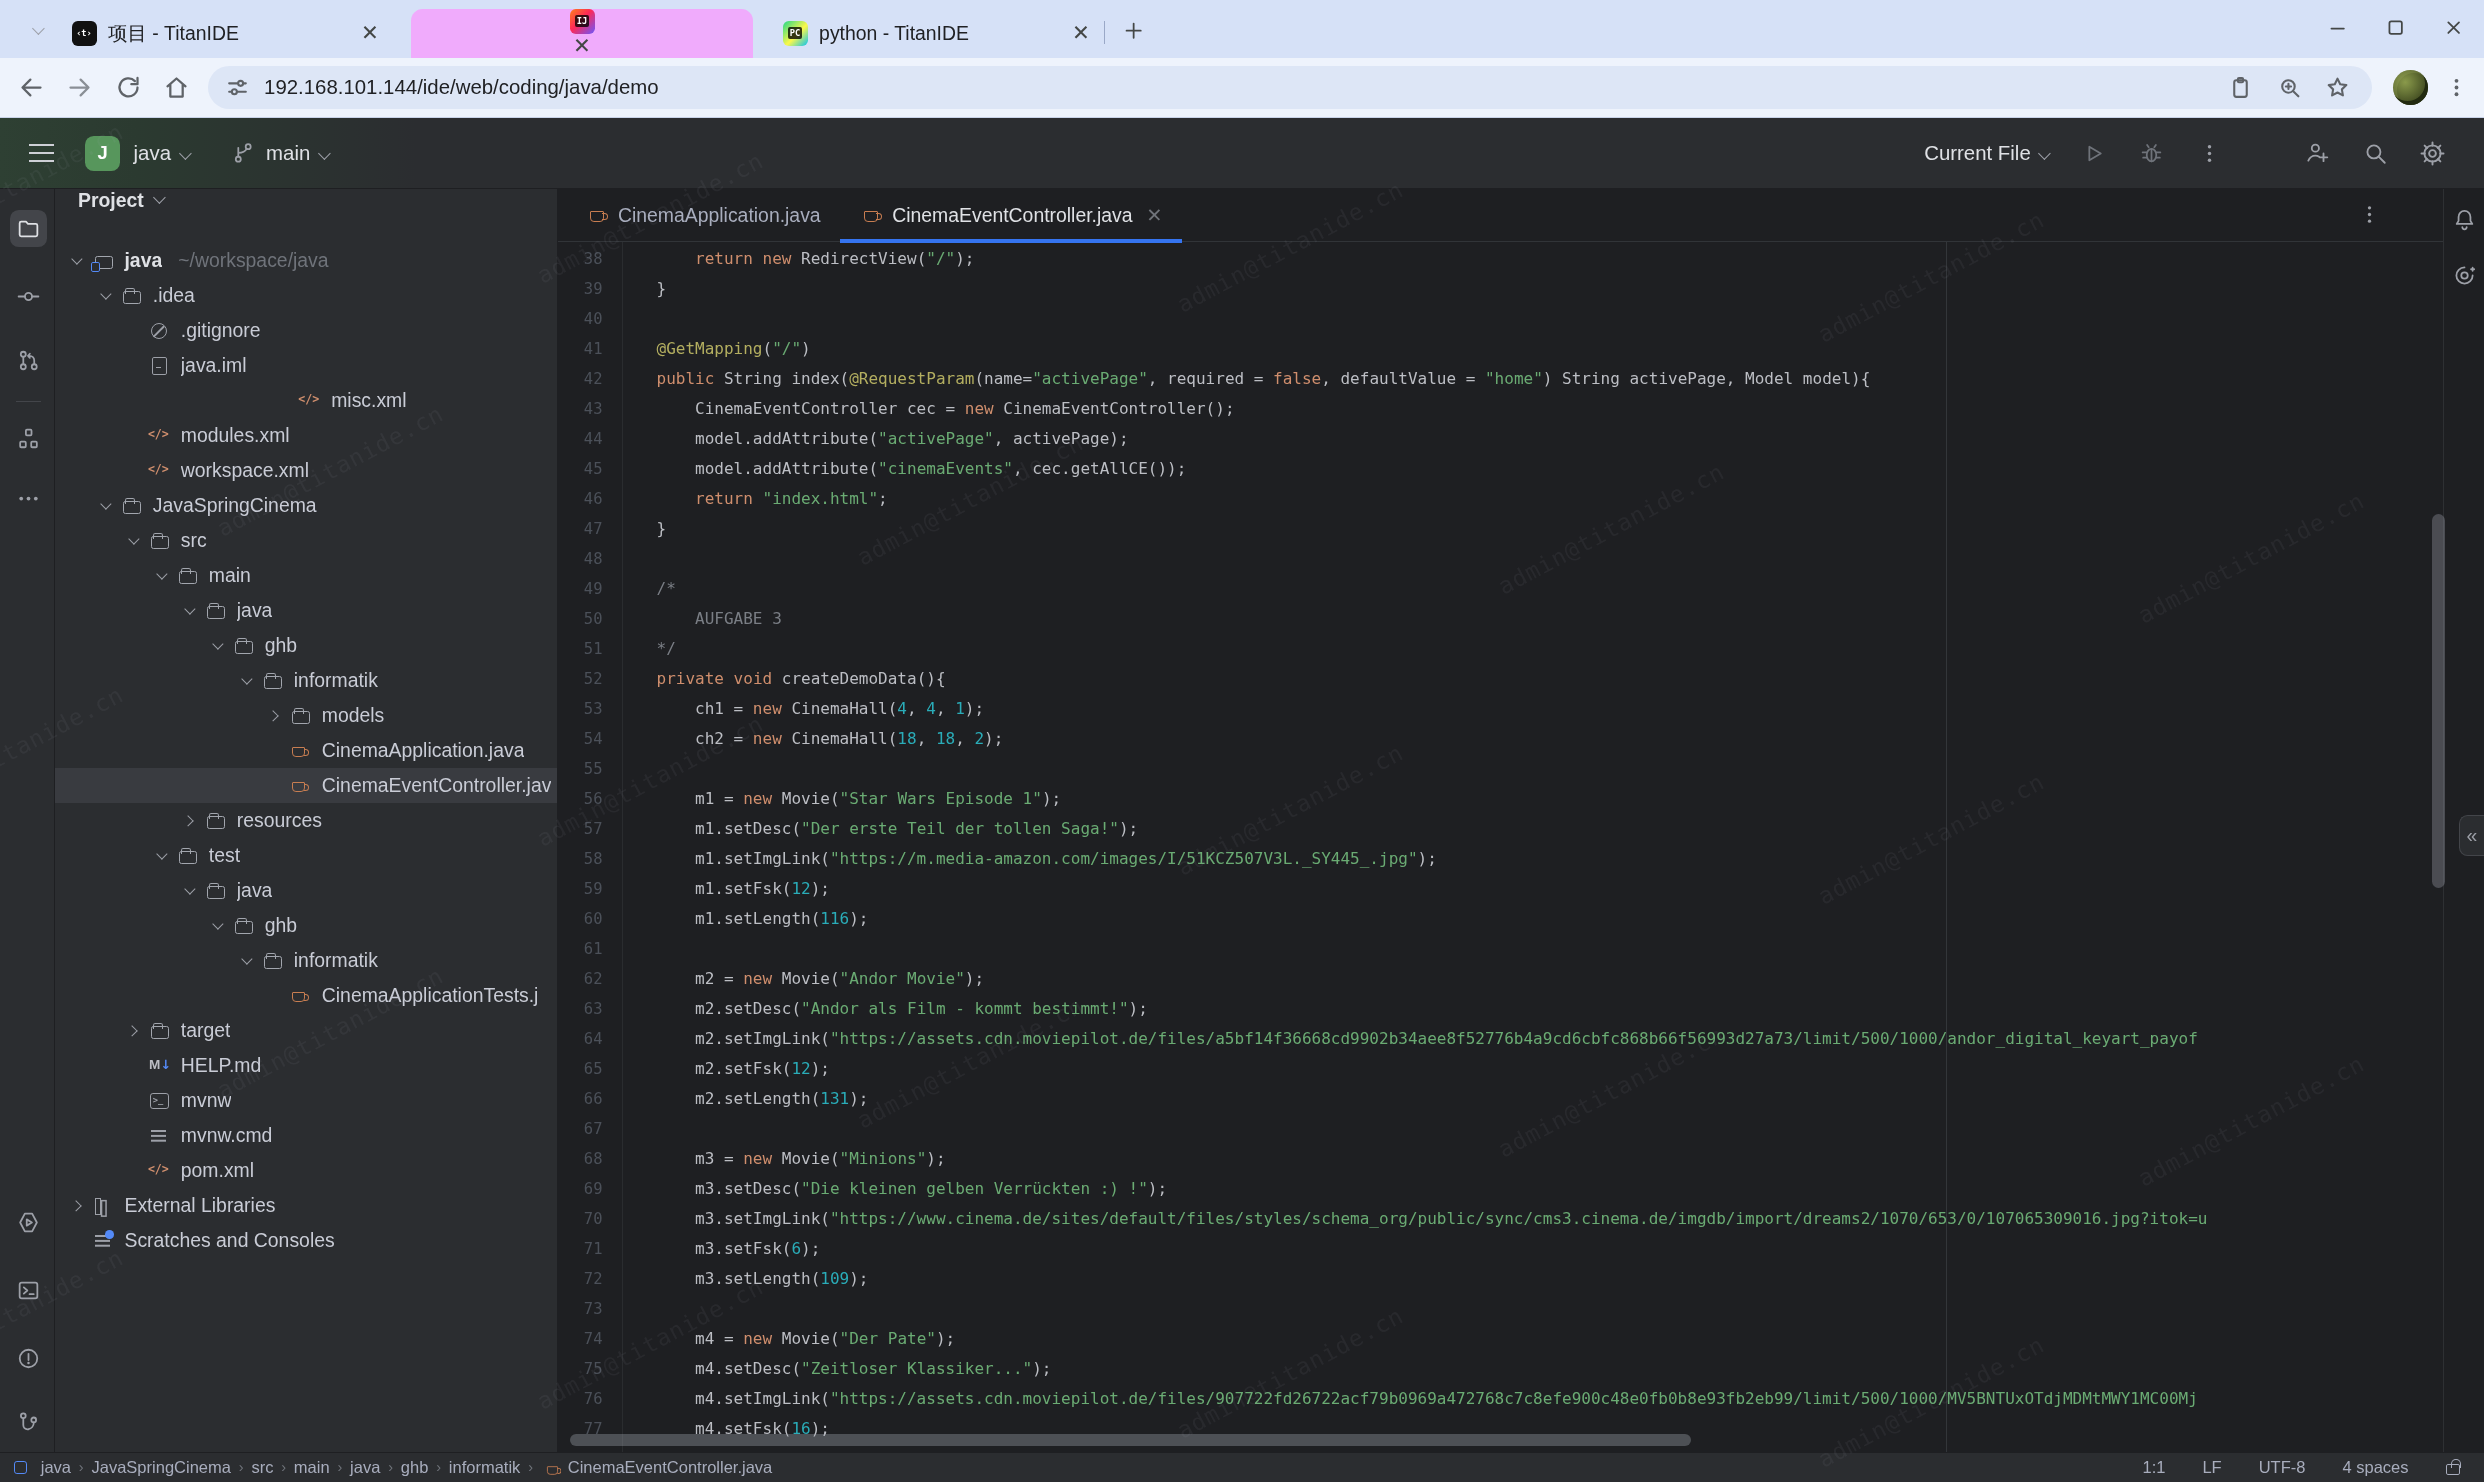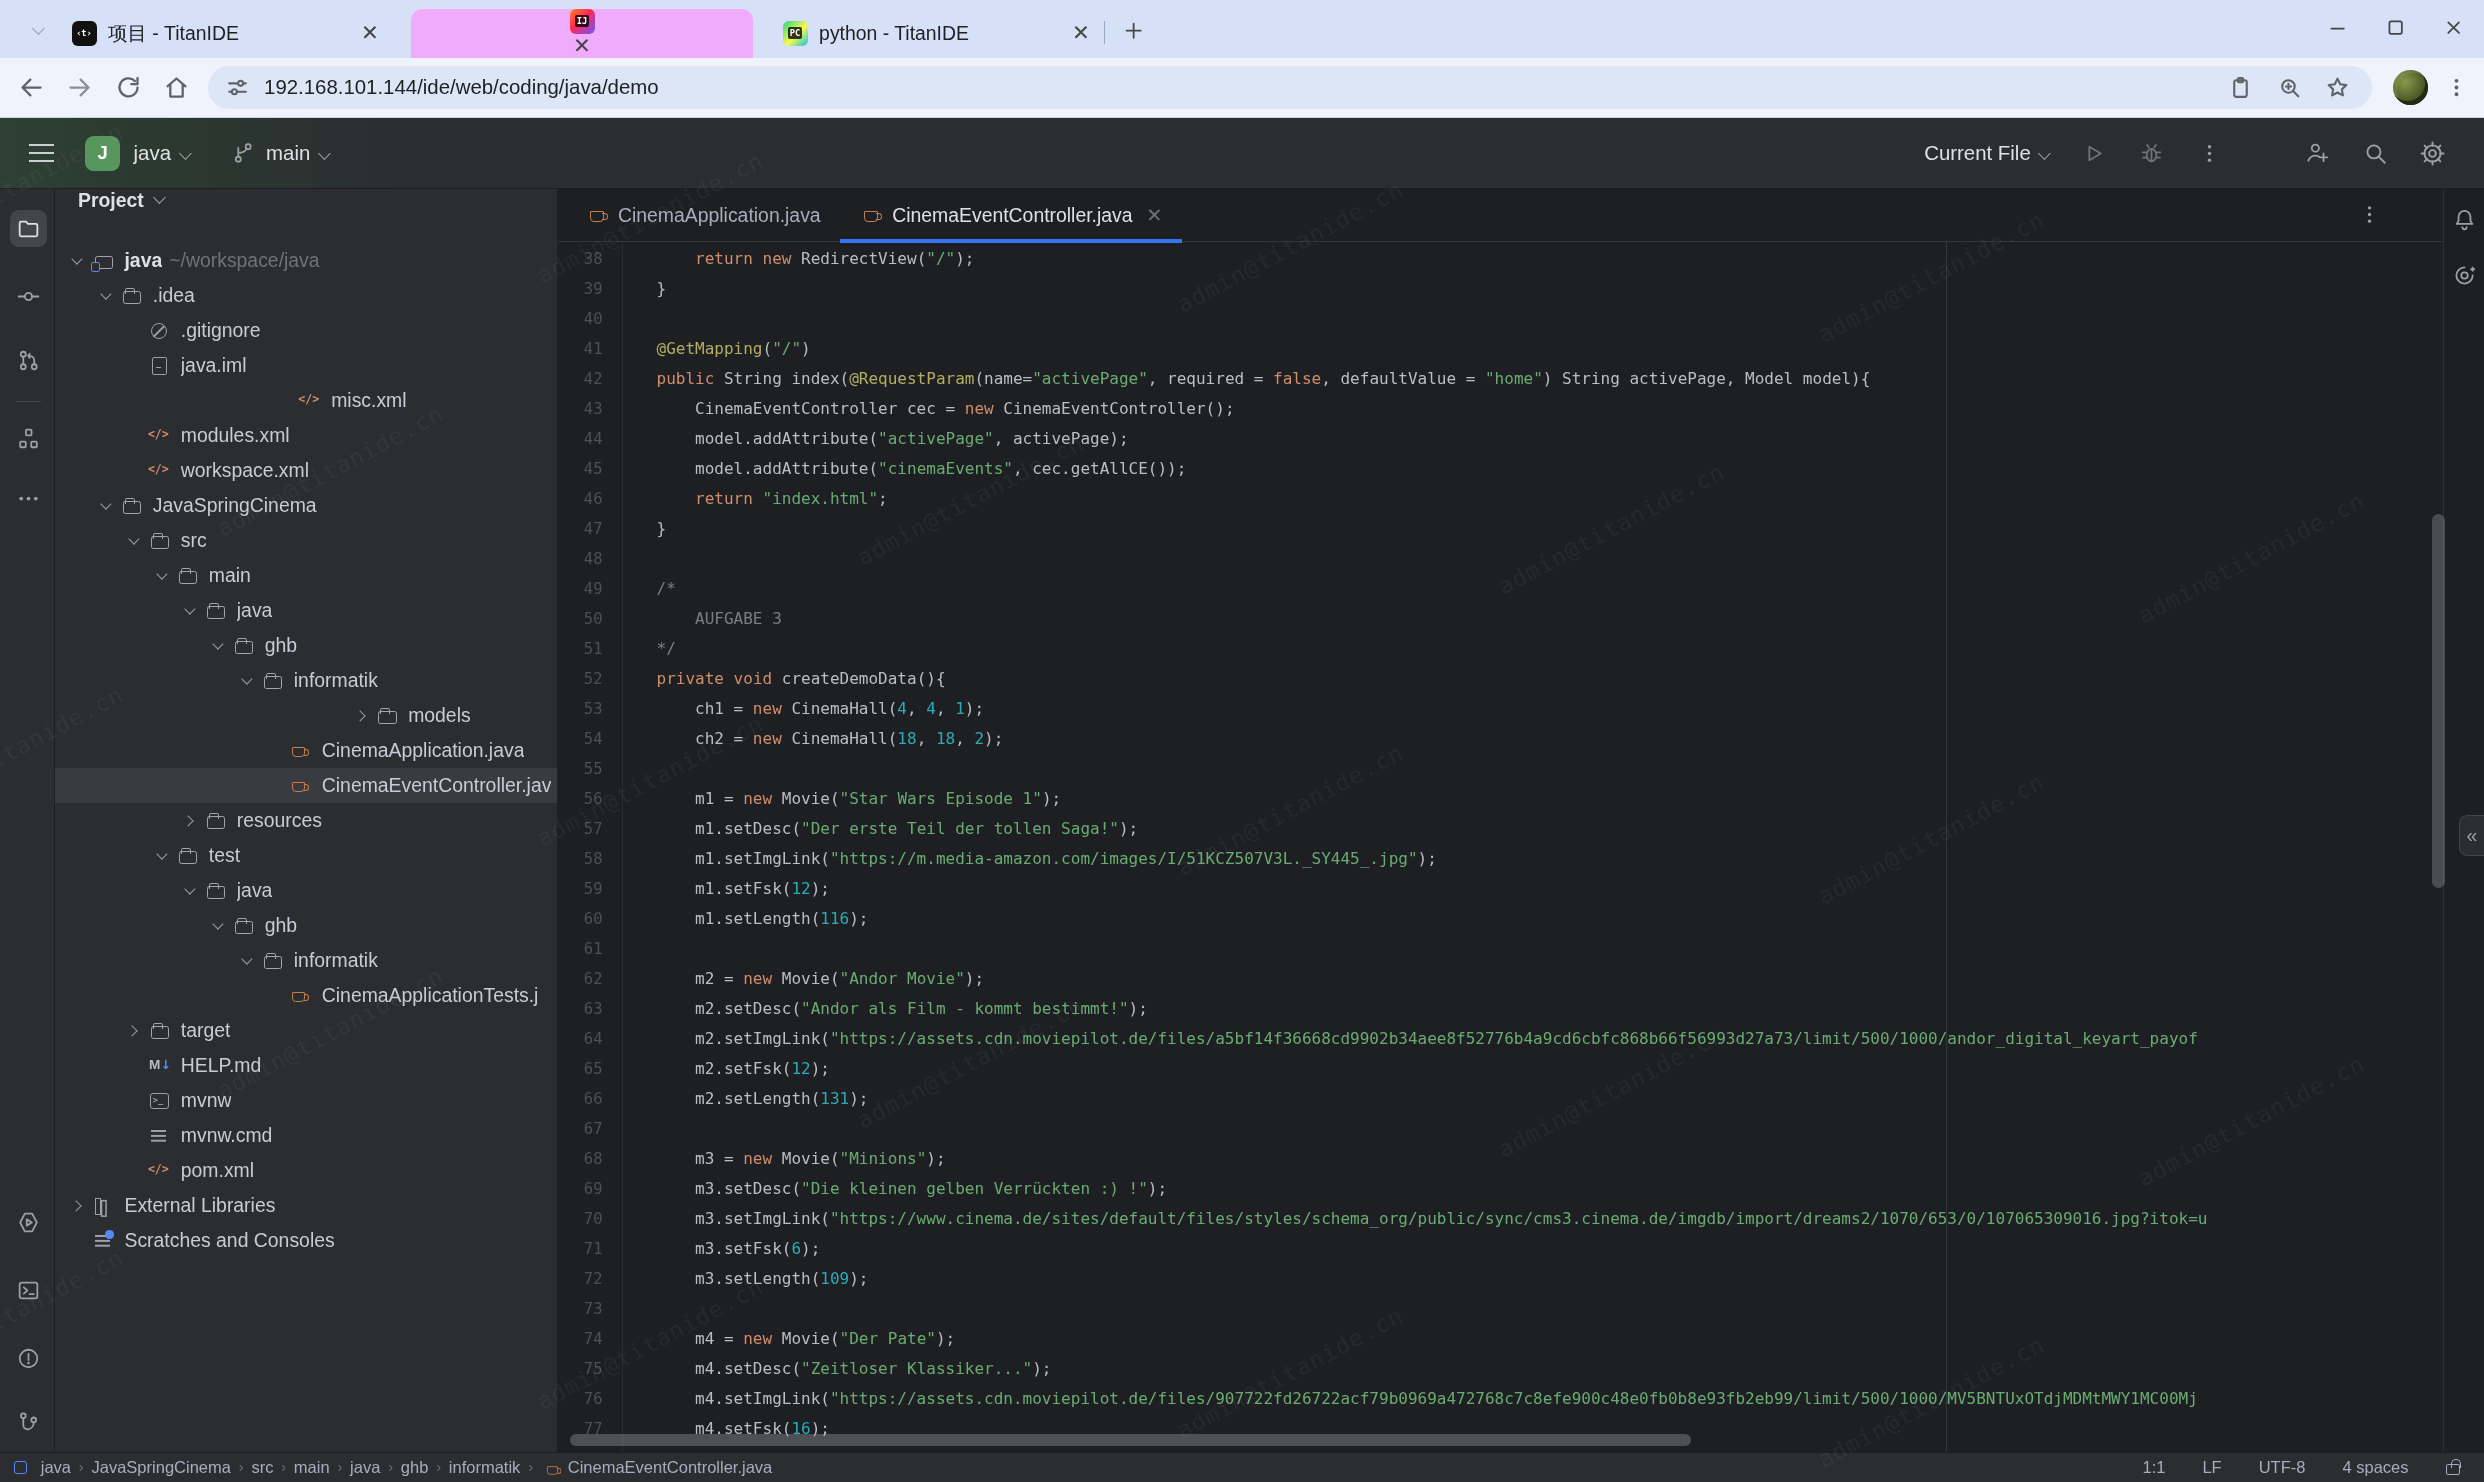--- a/index.html
+++ b/index.html
@@ -71,21 +71,21 @@
   .ab-sep { position:absolute; left:15.5px; width:25px; height:1px; background:#43454A; }
 
   .project-panel { width:503px; background:#2B2D30; border-right:1px solid #1E1F22; position:relative;
                    flex:none; overflow:hidden; }
   .pp-header { display:flex; align-items:flex-start; height:54px; padding-left:23px; color:#DFE1E5;
                font-size:19.4px; font-weight:600; }
   .tree-row { display:flex; align-items:center; height:35px; color:#C9CCD6; font-size:19.4px;
               white-space:nowrap; }
   .tree-row.selected { background:#393B40; }
   .tree-row .lbl { overflow:hidden; }
-  .tree-row .hint { color:#6F737A; margin-left:7px; }
+  .tree-row .hint { color:#6F737A; margin-left:16px; }
   .tree-row.root .lbl { font-weight:700; color:#DFE1E5; }
   .chev { width:25px; height:25px; flex:none; display:flex; align-items:center; justify-content:center; }
   .chev.open::before { content:""; width:6.8px; height:6.8px; border-right:1.6px solid #9DA0A8;
                        border-bottom:1.6px solid #9DA0A8; transform:rotate(45deg); margin-top:-2.9px; }
   .chev.closed::before { content:""; width:6.8px; height:6.8px; border-right:1.6px solid #9DA0A8;
                          border-bottom:1.6px solid #9DA0A8; transform:rotate(-45deg); margin-left:-2.9px; }
   .fic { width:27px; height:25px; flex:none; position:relative; margin-right:7.8px; }
   .fic-folder::before, .fic-folder-module::before { content:""; position:absolute; left:4.9px; top:7.8px; width:16.5px; height:11.6px;
         border:1.6px solid #A2A6AE; border-radius:2.4px; }
   .fic-folder::after { content:""; position:absolute; left:6.8px; top:4.9px; width:7.8px; height:4.9px;
@@ -483,21 +483,21 @@
         <div class="tree-row" style="padding-left: 150px;">
           <span class="chev open"></span>
           <span class="fic fic-folder"></span>
           <span class="lbl">ghb</span>
         </div>
         <div class="tree-row" style="padding-left: 179px;">
           <span class="chev open"></span>
           <span class="fic fic-folder"></span>
           <span class="lbl">informatik</span>
         </div>
-        <div class="tree-row" style="padding-left: 207px; justify-content: center;">
+        <div class="tree-row" style="padding-left: 207px;">
           <span class="chev closed"></span>
           <span class="fic fic-folder"></span>
           <span class="lbl">models</span>
         </div>
         <div class="tree-row" style="padding-left: 207px;">
           <span class="chev "></span>
           <span class="fic fic-java"></span>
           <span class="lbl">CinemaApplication.java</span>
         </div>
         <div class="tree-row selected" style="padding-left: 207px;">

